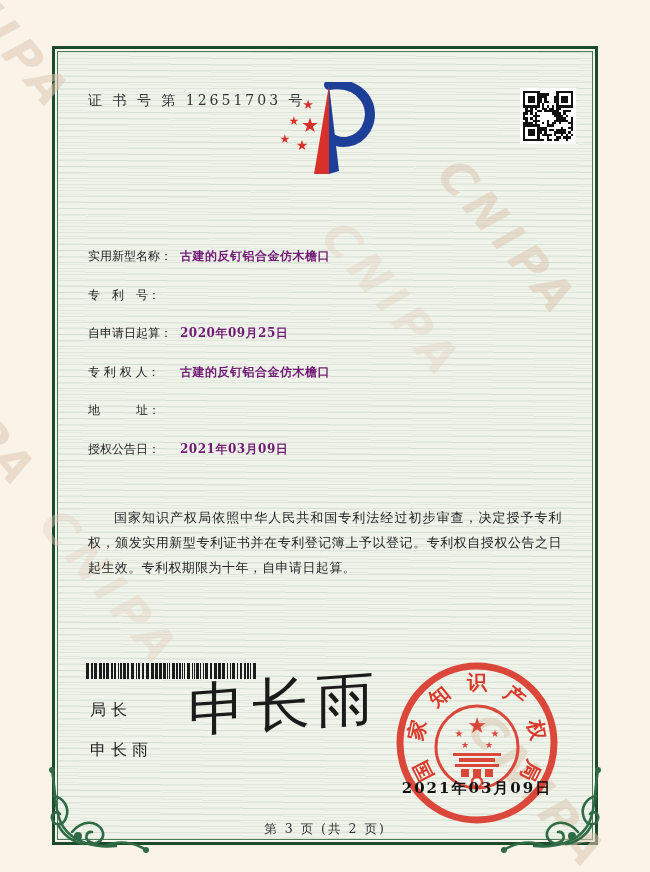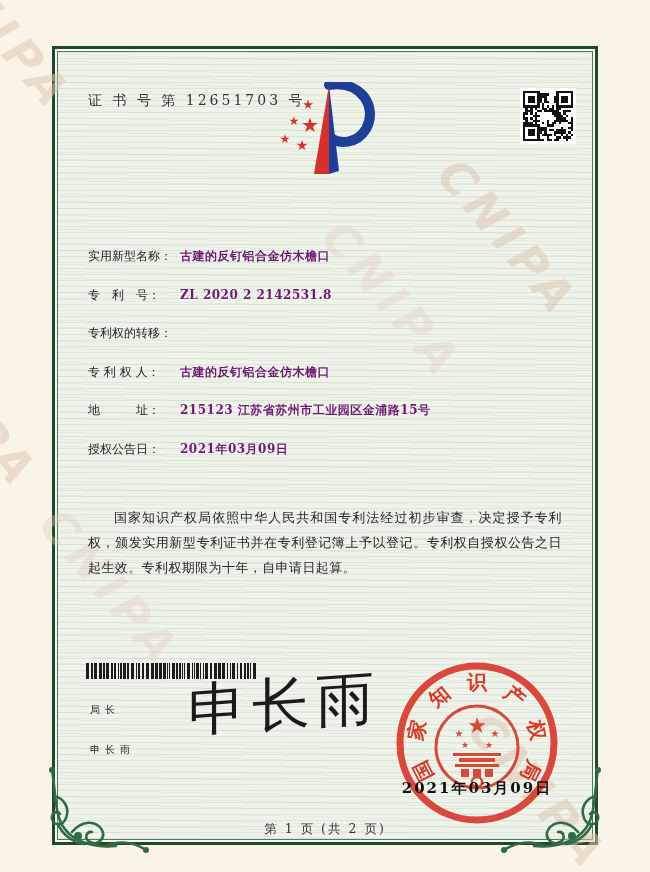--- a/index.html
+++ b/index.html
@@ -73,21 +73,21 @@
   }
 
   
   .barcode{
     position:absolute;left:86px;top:663px;width:176px;height:16px;
     display:flex;align-items:stretch;
   }
   .barcode .b{background:#1c1c1c;}
   .barcode .g{background:transparent;}
 
-  .director{position:absolute;left:90px;top:690px;font-size:10px;letter-spacing:5px;color:#1d1d1d;line-height:40px;}
+  .director{position:absolute;left:90px;top:690px;font-size:16px;letter-spacing:5px;color:#1d1d1d;line-height:40px;}
   .signature{
     position:absolute;left:188px;top:666px;width:190px;
     font-size:58px;color:#1b1b1b;letter-spacing:6px;white-space:nowrap;
     transform:rotate(-4deg) skewX(-4deg);
     font-weight:500;
   }
 
   .seal{position:absolute;left:395px;top:661px;width:164px;height:164px;z-index:3;}
   .seal svg{position:absolute;inset:0;}
   .seal .ring-char{
@@ -587,32 +587,31 @@
       </div>
 
 
     <div class="fields">
       <div class="frow">
         <span class="flabel">实用新型名称：</span>
         <span class="fvalue">古建的反钉铝合金仿木檐口</span>
       </div>
       <div class="frow">
         <span class="flabel">专　利　号：</span>
-        <span class="fvalue">ZL 2020 2 2142531.8</span>
       </div>
       <div class="frow">
-        <span class="flabel">专利权的转移：</span>
+        <span class="flabel">自申请日起算：</span>
+        <span class="fvalue">2020年09月25日</span>
       </div>
       <div class="frow">
         <span class="flabel">专 利 权 人：</span>
         <span class="fvalue">古建的反钉铝合金仿木檐口</span>
       </div>
       <div class="frow">
         <span class="flabel">地　　　址：</span>
-        <span class="fvalue">215123 江苏省苏州市工业园区金浦路15号</span>
       </div>
       <div class="frow">
         <span class="fpair first">
           <span class="flabel">授权公告日：</span>
           <span class="fvalue">2021年03月09日</span>
         </span>
       </div>
     </div>
 
     <div class="paras">
@@ -776,16 +775,16 @@
         <path d="M64,84 C76,78 92,80 104,88"></path>
         <path d="M16,62 C20,72 30,80 42,82"></path>
       </g>
       <g fill="#2f6b45">
         <circle cx="10" cy="8" r="3"></circle>
         <circle cx="104" cy="88" r="3"></circle>
         <circle cx="36" cy="74" r="4"></circle>
       </g>
     </svg>
 
-    <div class="footer">第 1 页 (共 2 页)</div>
+    <div class="footer">第 3 页 (共 2 页)</div>
 
   </div>
 </div>
 
 </body></html>

